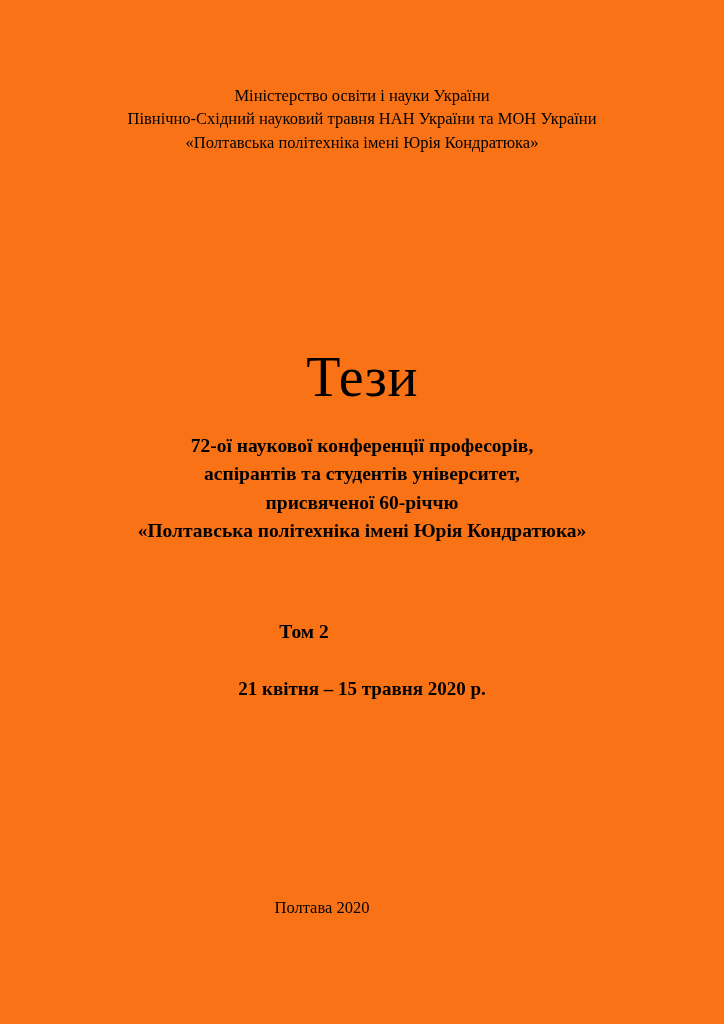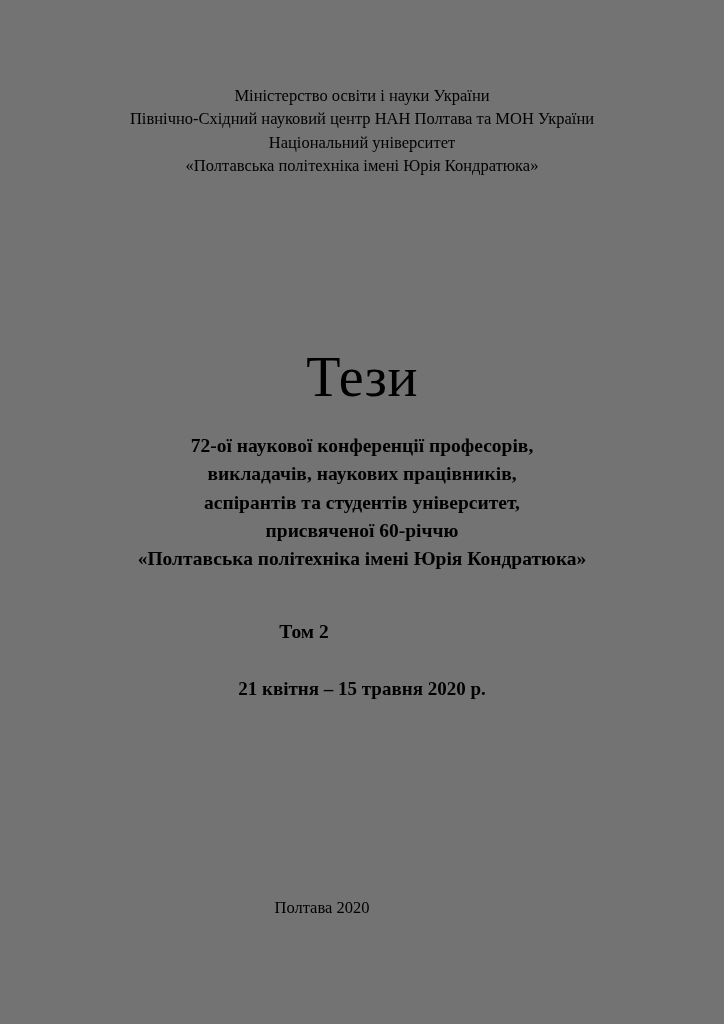--- a/index.html
+++ b/index.html
@@ -12,21 +12,21 @@
     height: 1024px;
     font-family: "Liberation Serif", serif;
     color: #000000;
     overflow: hidden;
   }
   .page {
     position: relative;
     width: 724px;
     height: 1024px;
     box-sizing: border-box;
-    background: #737373;
+    background: #f97316;
   }
   .affiliation {
     position: absolute;
     top: 84px;
     left: 0;
     width: 724px;
     text-align: center;
     font-size: 16.5px;
     line-height: 1.42;
   }
@@ -84,30 +84,28 @@
     font-size: 16.5px;
   }
 </style>
 </head>
 <body>
 
 <div class="page">
 
   <div class="affiliation">
     <div>Міністерство освіти і науки України</div>
-    <div>Північно-Східний науковий центр НАН Полтава та МОН України</div>
-    <div>Національний університет</div>
+    <div>Північно-Східний науковий травня НАН України та МОН України</div>
     <div>«Полтавська політехніка імені Юрія Кондратюка»</div>
   </div>
 
   <div class="main-title">Тези</div>
 
   <div class="subtitle">
     <div>72-ої наукової конференції професорів,</div>
-    <div>викладачів, наукових працівників,</div>
     <div>аспірантів та студентів університет,</div>
     <div>присвяченої 60-річчю</div>
     <div>«Полтавська політехніка імені Юрія Кондратюка»</div>
   </div>
 
   <div class="volume">Том 2</div>
 
   <div class="dates">21 квітня – 15 травня 2020 р.</div>
 
   <div class="imprint">Полтава 2020</div>

